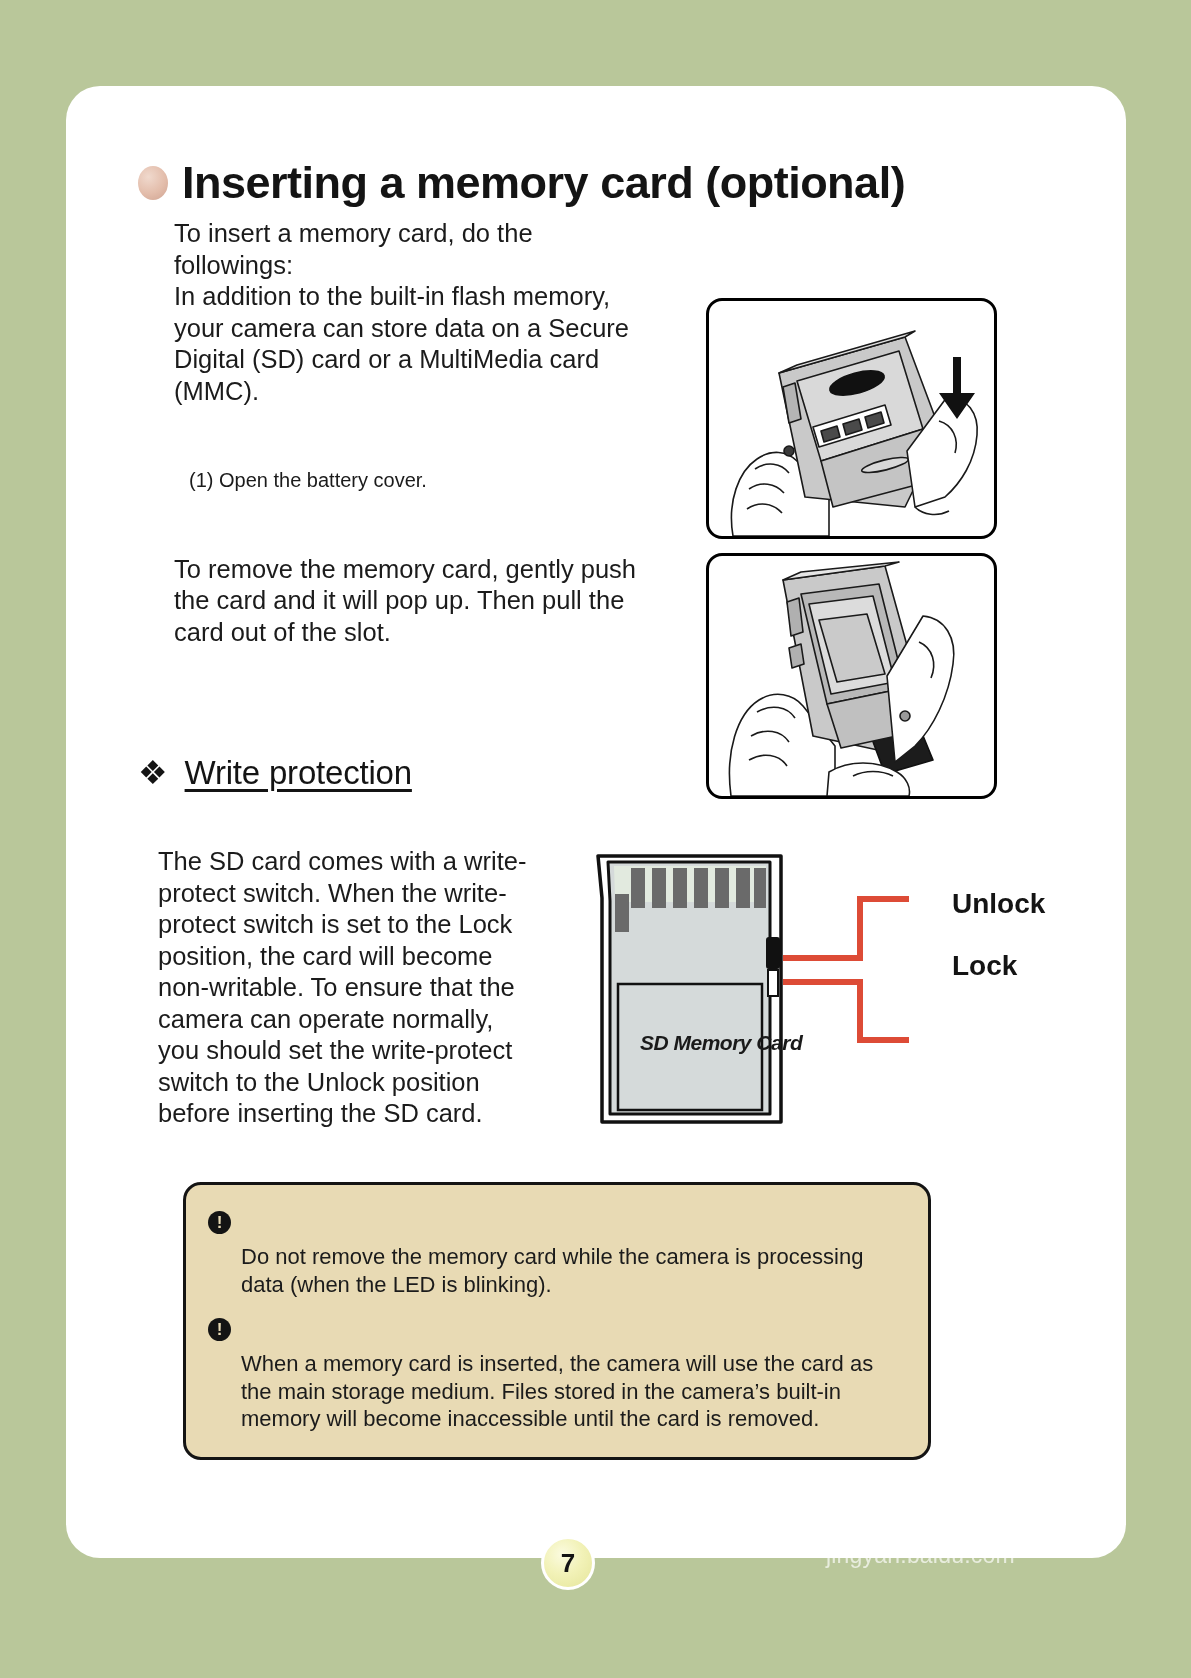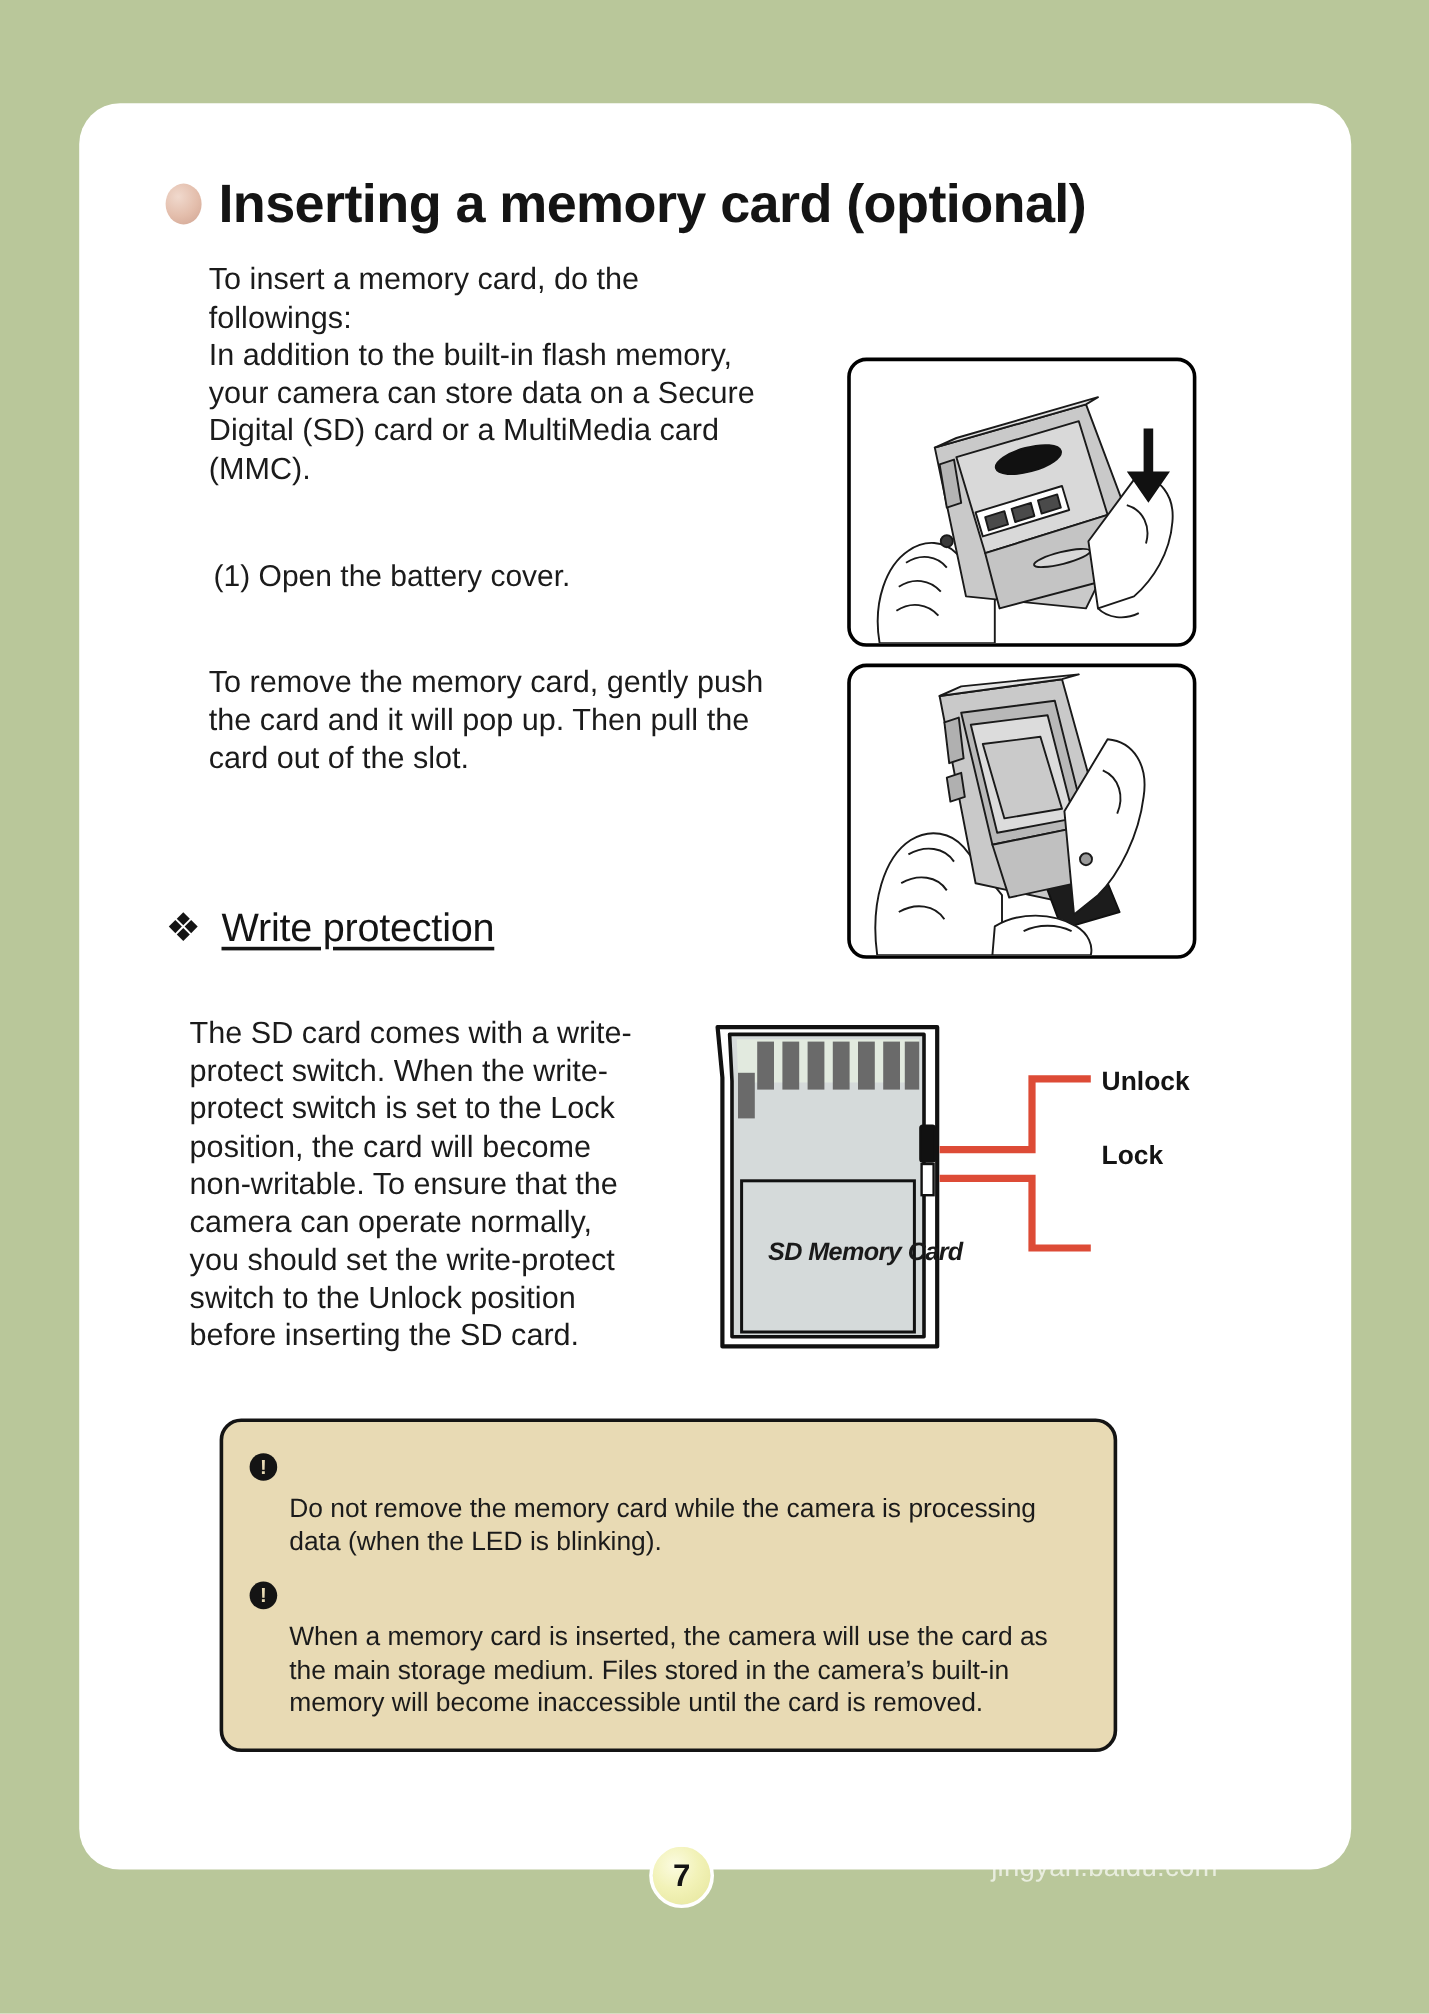--- a/index.html
+++ b/index.html
@@ -25,21 +25,21 @@
     height: 1472px;
     background: #ffffff;
     border-radius: 34px;
     box-sizing: border-box;
   }
 
   
   .title-row {
     position: absolute;
     left: 72px;
-    top: 58px;
+    top: 71px;
     display: flex;
     align-items: center;
   }
   .title-bullet {
     width: 30px;
     height: 34px;
     border-radius: 50%;
     background: radial-gradient(circle at 35% 32%, #f0d9cd 0%, #e3bdab 55%, #cfa391 100%);
     margin-right: 14px;
     flex: none;
@@ -61,24 +61,24 @@
   }
   .para {
     font-size: 25.5px;
     line-height: 31.5px;
     color: #1b1b1b;
     margin: 0 0 26px 0;
     white-space: pre-line;
   }
   .para.tight { margin-bottom: 0; }
   .list-line {
-    font-size: 25px;
+    font-size: 20px;
     line-height: 31.5px;
     color: #1b1b1b;
-    margin: 4px;
+    margin: 15px;
     white-space: pre-line;
   }
   .list-line .hang {
     display: block;
     padding-left: 44px;
     text-indent: -44px;
   }
 
   
   .wp-heading {
@@ -126,24 +126,25 @@
   
   .sd-figure {
     position: absolute;
     left: 522px;
     top: 760px;
     width: 420px;
     height: 290px;
   }
   .sd-label {
     position: absolute;
-    font-size: 22px;
+    font-size: 28px;
     font-weight: bold;
     color: #141414;
     white-space: nowrap;
+    margin-left: 34px;
   }
   .sd-label-unlock { left: 330px; top: 42px; }
   .sd-label-lock   { left: 330px; top: 104px; }
 
   
   .note-box {
     position: absolute;
     left: 117px;
     top: 1096px;
     width: 748px;

